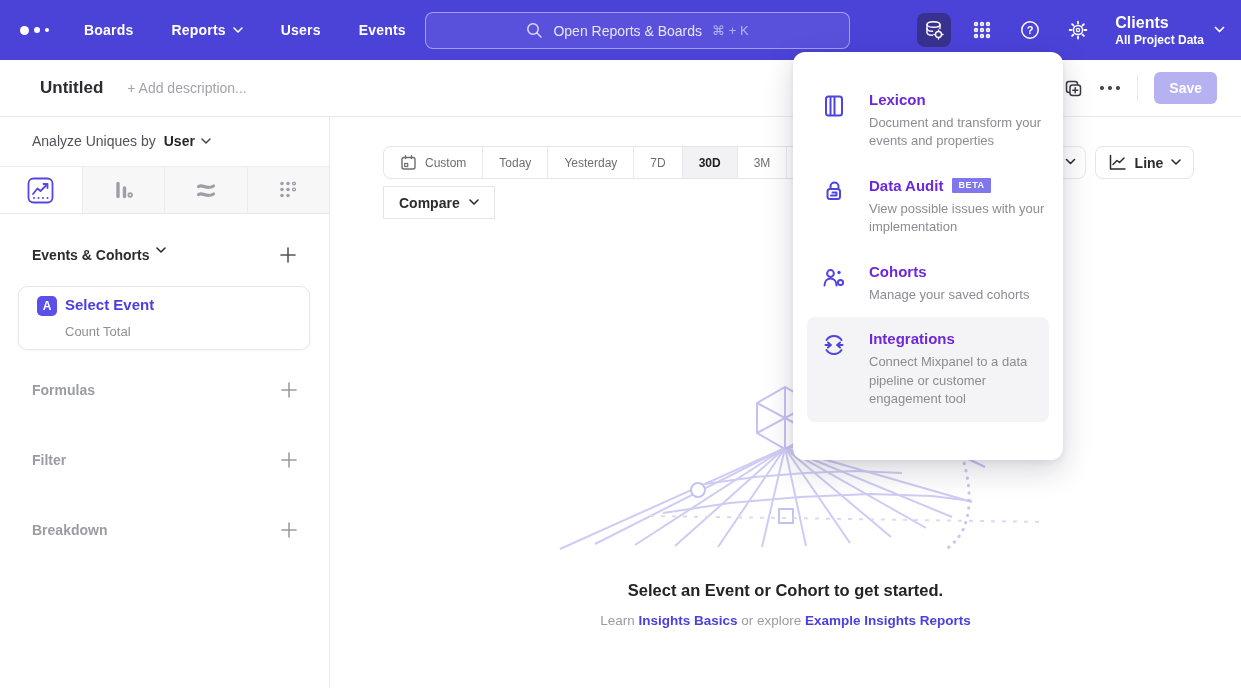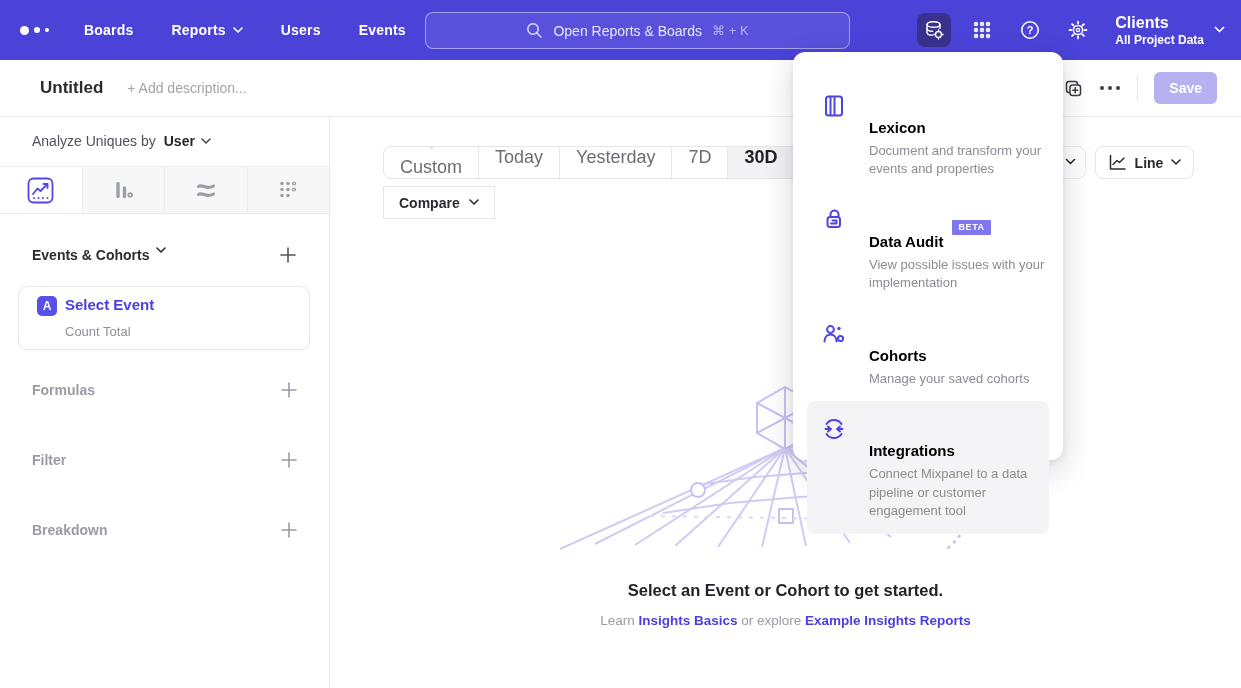--- a/index.html
+++ b/index.html
@@ -45,39 +45,39 @@
   .event-card { position:absolute; left:18px; top:169px; width:292px; height:64px; border:1px solid #e7e7ea; border-radius:9px; box-shadow:0 1px 3px rgba(0,0,0,.04); background:#fff; cursor:pointer; }
   .badge-a { position:absolute; left:18px; top:9px; width:20px; height:20px; background:#5b4fe9; color:#fff; font-size:12px; font-weight:700; border-radius:5px; display:flex; align-items:center; justify-content:center; }
   .event-title { position:absolute; left:46px; top:9px; font-size:15px; font-weight:700; color:#4b40dd; }
   .event-sub { position:absolute; left:46px; top:37px; font-size:13px; color:#8f9097; }
   .side-row { position:absolute; left:0; width:330px; height:30px; }
   .side-row .lbl { position:absolute; left:32px; top:5px; font-size:14px; font-weight:600; color:#9b9ca3; }
 
   
   .main { position:absolute; left:330px; top:117px; width:911px; height:571px; background:#fff; }
   .seg { position:absolute; left:53px; top:29px; height:33px; display:inline-flex; border:1px solid #e5e5e8; border-radius:8px; overflow:hidden; background:#fff; }
-  .seg-item { display:flex; align-items:center; gap:8px; padding:0 16px; font-size:18px; color:#6d6e75; border-left:1px solid #e9e9ec; cursor:pointer; white-space:nowrap;flex-direction:column; }
+  .seg-item { display:flex; align-items:center; gap:8px; padding:0 16px; font-size:12px; color:#6d6e75; border-left:1px solid #e9e9ec; cursor:pointer; white-space:nowrap; }
   .seg-item:first-child { border-left:none; }
   .seg-item.selected { background:#f2f2f4; color:#202026; font-weight:700; }
   .compare-btn { position:absolute; left:53px; top:69px; height:33px; display:inline-flex; align-items:center; gap:9px; padding:0 15px; border:1px solid #e5e5e8; border-radius:0; background:#fff; font-size:14px; font-weight:600; color:#2b2b31; cursor:pointer; }
   .occluded-btn { position:absolute; left:690px; top:29px; width:66px; height:33px; border:1px solid #e9e9ec; border-radius:8px; background:#fff; cursor:pointer; }
   .occluded-btn svg { position:absolute; right:9px; top:11px; }
   .line-btn { position:absolute; left:765px; top:29px; width:99px; height:33px; display:flex; align-items:center; justify-content:center; gap:8px; border:1px solid #e5e5e8; border-radius:8px; background:#fff; font-size:14px; font-weight:600; color:#2b2b31; cursor:pointer; }
   .wireframe { position:absolute; left:170px; top:170px; }
   .empty-head { position:absolute; left:0; top:464px; width:911px; text-align:center; font-size:16.5px; font-weight:700; color:#222228; }
   .empty-sub { position:absolute; left:0; top:496px; width:911px; text-align:center; font-size:13.5px; color:#9b9ca3; }
   .empty-sub a { color:#4c40dc; font-weight:700; text-decoration:none; cursor:pointer; }
 
   
   .panel { position:absolute; left:793px; top:52px; width:270px; height:408px; background:#fff; border-radius:12px; box-shadow:0 10px 30px rgba(30,30,60,.18), 0 2px 6px rgba(30,30,60,.08); z-index:60; padding:26px 14px 14px 14px; }
   .p-item { display:flex; padding:13px 10px 13px 14px; border-radius:8px; cursor:pointer; }
   .p-item.highlight { background:#f4f4f6; }
   .p-icon { width:26px; flex:none; margin-right:22px; padding-top:2px; }
   .p-title-row { display:flex; align-items:center; gap:9px; }
-  .p-title { font-size:15px; font-weight:700; color:#000000;margin-top:28px; }
+  .p-title { font-size:15px; font-weight:700; color:#6d28d9; }
   .p-badge { background:#8077ee; color:#fff; font-size:9px; font-weight:700; letter-spacing:.6px; padding:2.5px 6px; border-radius:1px; }
   .p-desc { margin-top:6px; font-size:13px; line-height:1.42; color:#8b8c94; width:180px; }
 
   svg { display:block; }
 </style>
 </head>
 <body>
 
 <div class="topnav">
   <div class="logo">

